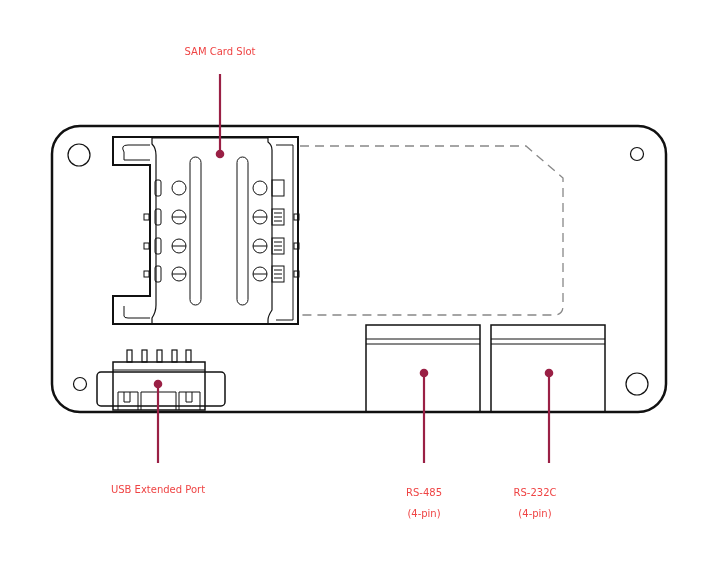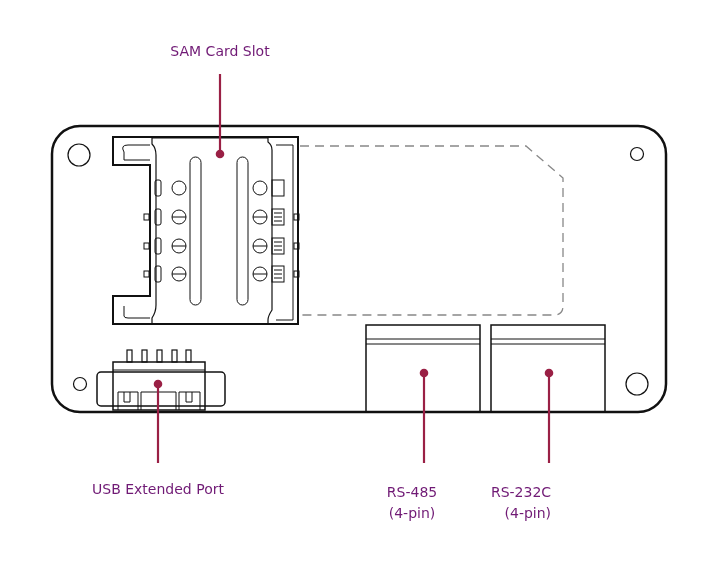--- a/index.html
+++ b/index.html
@@ -1,19 +1,19 @@
 <!DOCTYPE html>
 <html><head>
 <meta charset="utf-8">
 <style>
   html, body { margin:0; padding:0; background:#ffffff; }
   body { width:716px; height:568px; position:relative; overflow:hidden;
          font-family:"DejaVu Sans", "Liberation Sans", sans-serif; }
   svg#diagram { position:absolute; left:0; top:0; }
-  .lbl { position:absolute; color:#701a75; font-size:14px; line-height:21px;
+  .lbl { position:absolute; color:#ef4444; font-size:10px; line-height:21px;
          text-align:center; white-space:nowrap; transform:translateX(-50%); }
   .lbl span { display:block; }
 </style>
 </head>
 <body>
 
 <svg id="diagram" width="716" height="568" viewBox="0 0 716 568" xmlns="http://www.w3.org/2000/svg">
 
   <rect x="52" y="126" width="614" height="286" rx="28" ry="28" fill="none" stroke="#111" stroke-width="2.5"></rect>
 
@@ -116,20 +116,20 @@
     <circle cx="549" cy="373" r="3.2"></circle>
   </g>
 </svg>
 
 <div class="lbl" style="left:220px; top:41px;">
   <span>SAM Card Slot</span>
 </div>
 <div class="lbl" style="left:158px; top:479px;">
   <span>USB Extended Port</span>
 </div>
-<div class="lbl" style="left:412px; top:482px;">
+<div class="lbl" style="left:424px; top:482px;">
   <span>RS-485</span>
   <span>(4-pin)</span>
 </div>
-<div class="lbl" style="left:521px; top:482px;text-align:right;">
+<div class="lbl" style="left:535px; top:482px;">
   <span>RS-232C</span>
   <span>(4-pin)</span>
 </div>
 
 </body></html>

